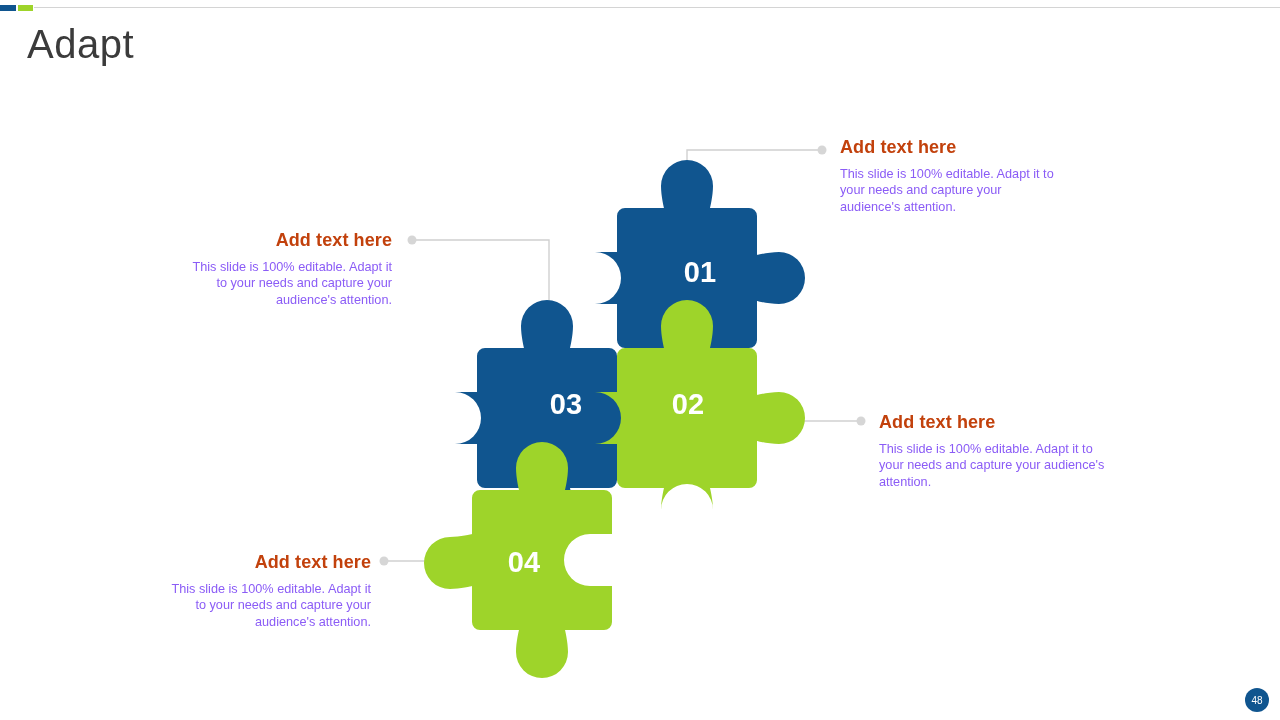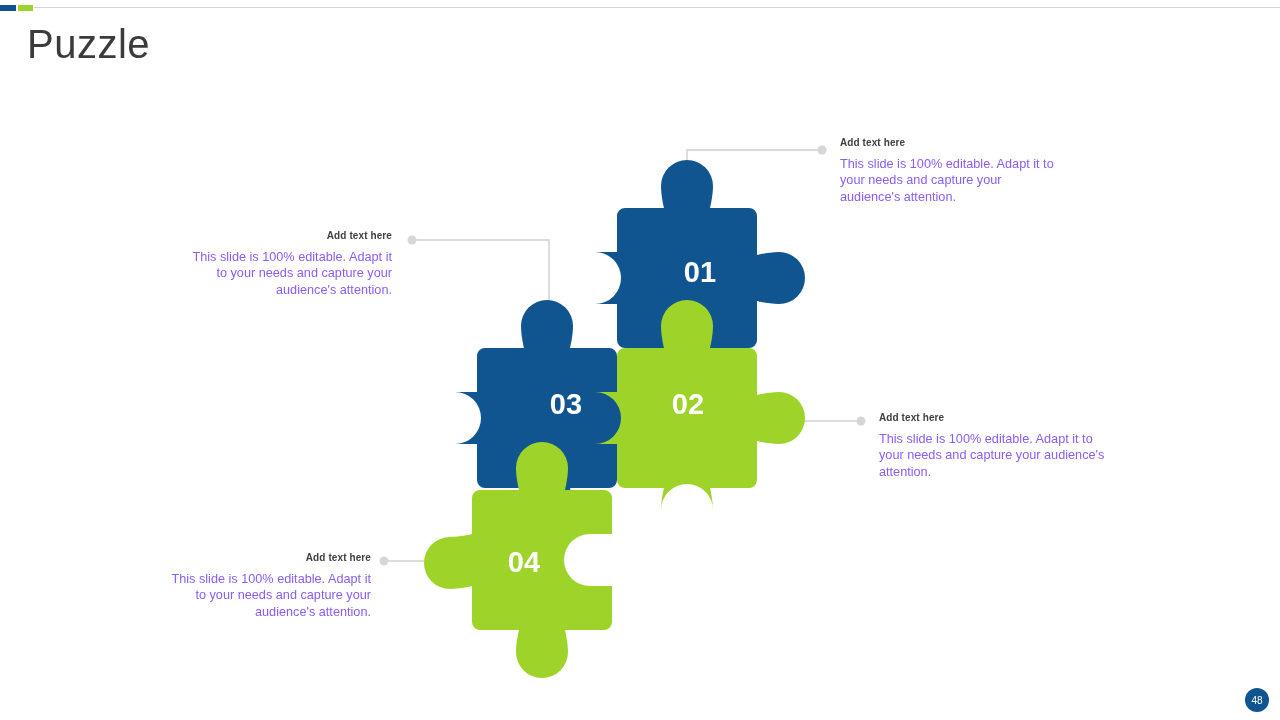--- a/index.html
+++ b/index.html
@@ -24,21 +24,21 @@
     font-size:40px;font-weight:400;color:#3b3b3b;
     letter-spacing:.5px;line-height:1;
   }
 
   
   .puzzle-layer{position:absolute;left:0;top:0;width:1280px;height:720px;}
 
   
   .callout{position:absolute;}
   .callout .head{
-    font-size:10px;font-weight:bold;color:#404040;
+    font-size:18px;font-weight:bold;color:#c2410c;
     margin:0 0 8px 0;letter-spacing:.1px;
   }
   .callout .body{
     font-size:12.7px;color:#8b5cf6;line-height:1.29;
     font-weight:400;
   }
   .callout.ralign{text-align:right;}
   .callout.lalign{text-align:left;}
 
   #callout-01{left:840px;top:137px;width:225px;}
@@ -58,21 +58,21 @@
 <body>
 
 <div class="slide">
 
   <div class="topbar">
     <div class="seg-blue"></div>
     <div class="seg-green"></div>
     <div class="rule"></div>
   </div>
 
-  <div class="title">Puzzle</div>
+  <div class="title">Adapt</div>
 
   <svg class="puzzle-layer" viewBox="0 0 1280 720">
     <defs>
 
       <path id="pc-a" d="
         M 8,0
         L 47,0
         C 47,0 44,-12 44,-22
         A 26,26 0 1 1 96,-22
         C 96,-12 93,0 93,0

